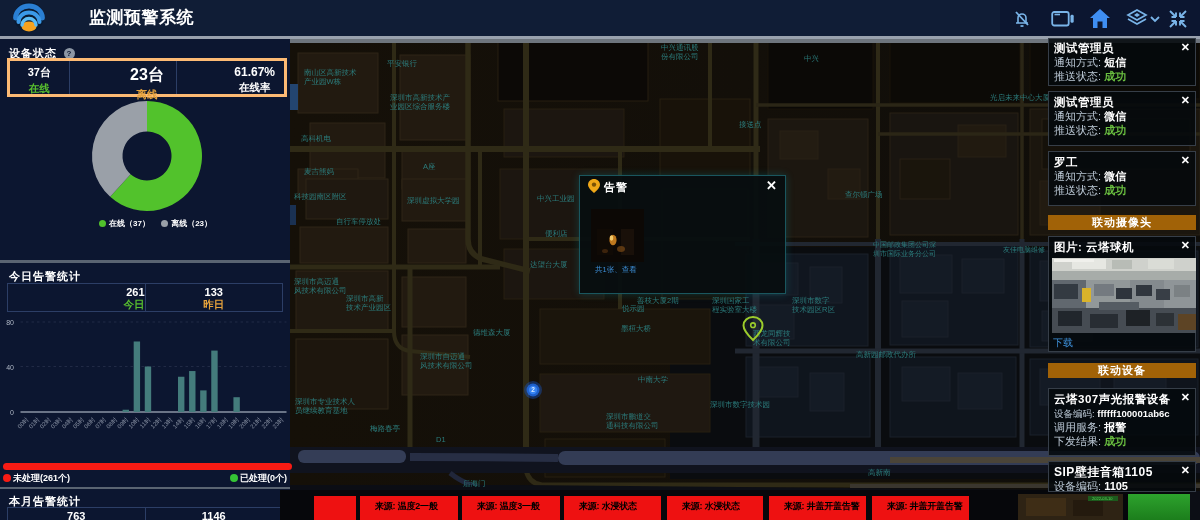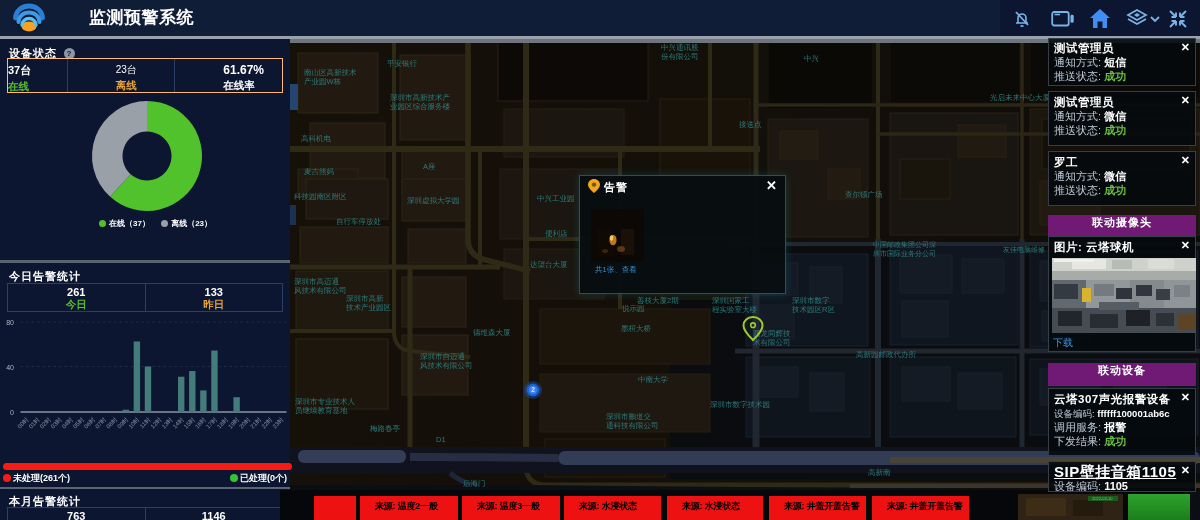--- a/index.html
+++ b/index.html
@@ -204,27 +204,27 @@
   </g>
 </svg>
 </div>
 
 <div class="abs" id="leftpanel" style="left:0;top:39px;width:290px;height:481px;background:#0c1630;">
 
   <div class="abs wh" style="left:9px;top:7px;font-size:11px;font-weight:bold;letter-spacing:1px;">设备状态
     <span style="display:inline-block;width:11px;height:11px;border-radius:50%;background:#8d97a5;color:#0c1630;font-size:8px;line-height:11px;text-align:center;font-weight:bold;vertical-align:1px;margin-left:3px;">?</span>
   </div>
 
-  <div class="abs" style="left:7px;top:19px;width:274px;height:33px;border:1px solid #fdba74;display:flex;text-align:left;gap:48px;">
+  <div class="abs" style="left:7px;top:19px;width:274px;height:33px;border:3px solid #fdba74;display:flex;text-align:center;gap:48px;">
     <div style="flex:1;border-right:1px solid #2c3e66;padding-top:4px;">
         <div class="wh" style="font-size:11px;font-weight:bold;">37台</div>
         <div style="font-size:10.5px;font-weight:bold;color:#58bf2e;margin-top:2px;">在线</div>
       </div>
     <div style="flex:1;border-right:1px solid #2c3e66;padding-top:4px;">
-        <div class="wh" style="font-size:10px;font-weight:normal;">23台</div>
+        <div class="wh" style="font-size:16px;font-weight:bold;">23台</div>
         <div style="font-size:10.5px;font-weight:bold;color:#e6a23c;margin-top:2px;">离线</div>
       </div>
     <div style="flex:1;padding-top:4px;">
         <div class="wh" style="font-size:12px;font-weight:bold;">61.67%</div>
         <div class="wh" style="font-size:10.5px;font-weight:bold;margin-top:2px;">在线率</div>
       </div>
   </div>
 
   <svg class="abs" style="left:80px;top:50px;" width="134" height="134" viewBox="0 0 134 134">
     <g transform="translate(67,67)">
@@ -237,21 +237,21 @@
   <div class="abs" style="left:99px;top:179px;font-size:8px;font-weight:bold;color:#fff;text-align:right;">
     <span style="display:inline-block;width:7px;height:7px;border-radius:50%;background:#52c22c;margin-right:3px;vertical-align:-1px;"></span>在线（37）
     <span style="display:inline-block;width:7px;height:7px;border-radius:50%;background:#9aa0a8;margin:0 3px 0 9px;vertical-align:-1px;"></span>离线（23）
   </div>
 
   <div class="abs" style="left:0;top:221px;width:290px;height:2.5px;background:#5a6472;"></div>
 
   <div class="abs wh" style="left:9px;top:230px;font-size:11px;font-weight:bold;letter-spacing:1px;">今日告警统计</div>
 
   <div class="abs" style="left:7px;top:244px;width:274px;height:27px;border:1px solid #2c3e66;display:flex;text-align:center;">
-    <div style="flex:1;border-right:1px solid #2c3e66;padding-top:2px;">
+    <div style="flex:1;border-right:1px solid #2c3e66;padding-top:2px;text-align:right;">
         <div class="wh" style="font-size:11px;font-weight:bold;">261</div>
         <div style="font-size:10.5px;font-weight:bold;color:#58bf2e;">今日</div>
       </div>
     <div style="flex:1;padding-top:2px;">
         <div class="wh" style="font-size:11px;font-weight:bold;">133</div>
         <div style="font-size:10.5px;font-weight:bold;color:#e6a23c;">昨日</div>
       </div>
   </div>
 
   <svg class="abs" style="left:0;top:274px;" width="290" height="165" viewBox="0 0 290 165">
@@ -398,21 +398,21 @@
 </div>
 
 <div class="abs" id="rightpanel" style="left:1048px;top:38px;width:148px;height:452px;">
   <style>
     .rcard{position:absolute;left:0;width:146px;background:rgba(5,9,13,0.88);border:1px solid #363e48;}
     .rcard .tt{color:#fff;font-size:11.5px;line-height:14px;font-weight:bold;margin:3px 0 0 5px;letter-spacing:0.5px;}
     .rcard .row{font-size:11px;line-height:13px;color:#bcc9d6;margin:1px 0 0 5px;}
     .rcard .row b{color:#fff;}
     .rcard .ok{color:#6abf40;font-weight:bold;}
     .rcard .xx{position:absolute;right:5px;top:2px;color:#fff;font-size:11px;font-weight:bold;}
-    .rbar{position:absolute;left:0;width:148px;height:23px;background:#701a75;color:#fff;font-size:11px;font-weight:bold;text-align:center;line-height:15px;letter-spacing:1px;}
+    .rbar{position:absolute;left:0;width:148px;height:15px;background:#a16207;color:#fff;font-size:11px;font-weight:bold;text-align:center;line-height:15px;letter-spacing:1px;}
   </style>
 
   <div class="rcard" style="top:0;height:46px;">
     <div class="xx">✕</div>
     <div class="tt" style="margin-top:2px;">测试管理员</div>
     <div class="row">通知方式: <b>短信</b></div>
     <div class="row">推送状态: <span class="ok">成功</span></div>
   </div>
 
   <div class="rcard" style="top:53px;height:53px;">
@@ -471,21 +471,21 @@
   <div class="rcard" style="top:350px;height:66px;">
     <div class="xx">✕</div>
     <div class="tt">云塔307声光报警设备</div>
     <div class="row" style="font-size:9.5px;">设备编码: <b>ffffff100001ab6c</b></div>
     <div class="row">调用服务: <b>报警</b></div>
     <div class="row">下发结果: <span class="ok">成功</span></div>
   </div>
 
   <div class="rcard" style="top:423px;height:29px;overflow:hidden;">
     <div class="xx">✕</div>
-    <div class="tt" style="font-size:15px;text-decoration:underline;">SIP壁挂音箱1105</div>
+    <div class="tt" style="font-size:12px;">SIP壁挂音箱1105</div>
     <div class="row">设备编码: <b>1105</b></div>
   </div>
 </div>
 
 <div class="abs" id="popup" style="left:579px;top:175px;width:205px;height:117px;background:rgba(7,14,16,0.95);border:1px solid #1a565e;box-shadow:0 0 8px rgba(0,190,210,0.22);">
 
   <svg class="abs" style="left:8px;top:3px;" width="12" height="14" viewBox="0 0 12 14">
     <path d="M6 0 C2.7 0 0 2.6 0 5.8 C0 9.5 6 14 6 14 C6 14 12 9.5 12 5.8 C12 2.6 9.3 0 6 0 z" fill="#f0a818"></path>
     <circle cx="6" cy="5.6" r="2.2" fill="#7a5206"></circle>
   </svg>

